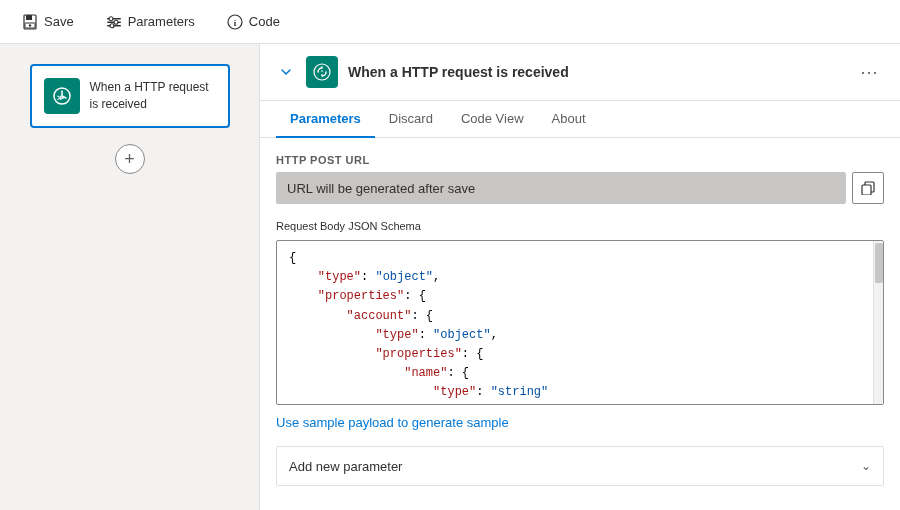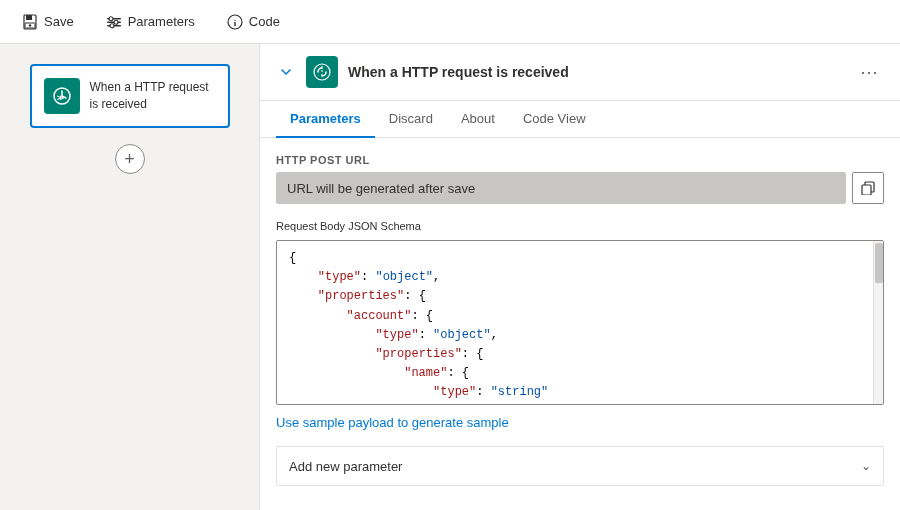--- a/index.html
+++ b/index.html
@@ -369,24 +369,24 @@
     </div>
 
     <div class="tabs">
       <div class="tab active">
         <span>Parameters</span>
       </div>
       <div class="tab">
         <span>Discard</span>
       </div>
       <div class="tab">
+        <span>Code View</span>
+      </div>
+      <div class="tab">
         <span>About</span>
-      </div>
-      <div class="tab">
-        <span>Code View</span>
       </div>
     </div>
 
     <div class="tab-content">
 
       <div class="section-label">HTTP POST URL</div>
 
       <div class="url-field-row">
         <div class="url-field">
           <span>URL will be generated after save</span>

